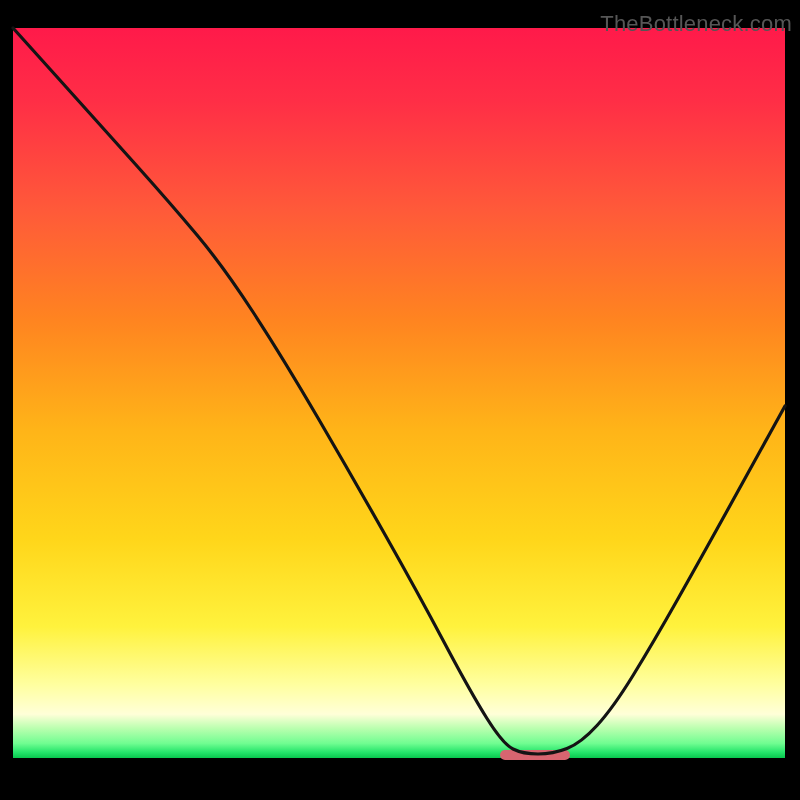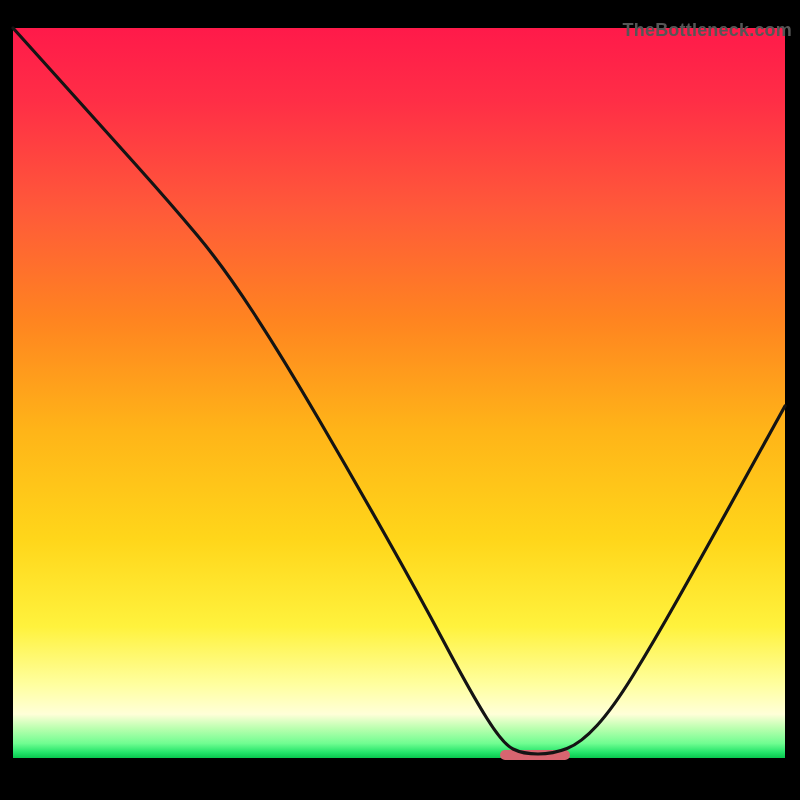--- a/index.html
+++ b/index.html
@@ -10,25 +10,25 @@
     background: #000;
     font-family: Arial, Helvetica, sans-serif;
   }
   .container {
     position: relative;
     width: 800px;
     height: 800px;
   }
   .watermark {
     position: absolute;
-    top: 20px;
+    top: 11px;
     right: 8px;
     color: #565656;
-    font-size: 18px;
-    font-weight: 700;
+    font-size: 22px;
+    font-weight: 400;
     z-index: 5;
     letter-spacing: 0.2px;
   }
   .plot-frame {
     position: absolute;
     left: 13px;
     top: 28px;
     width: 772px;
     height: 770px;
     background: #000;

